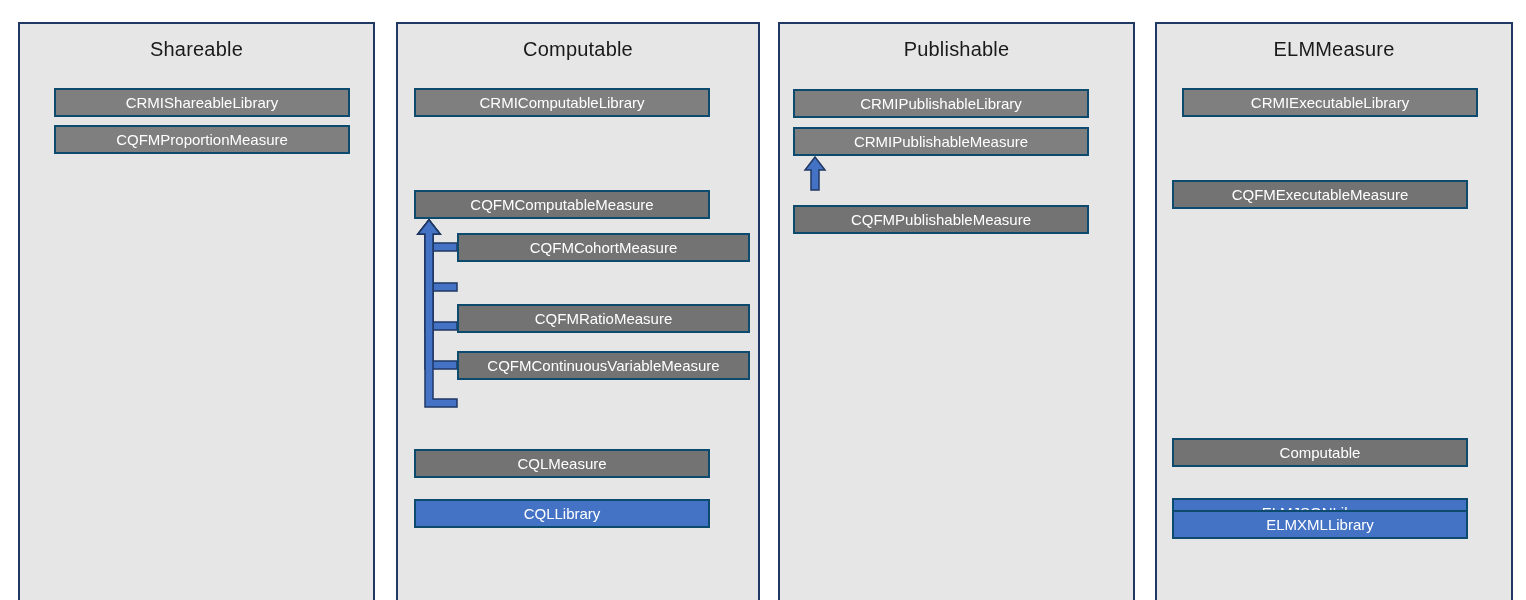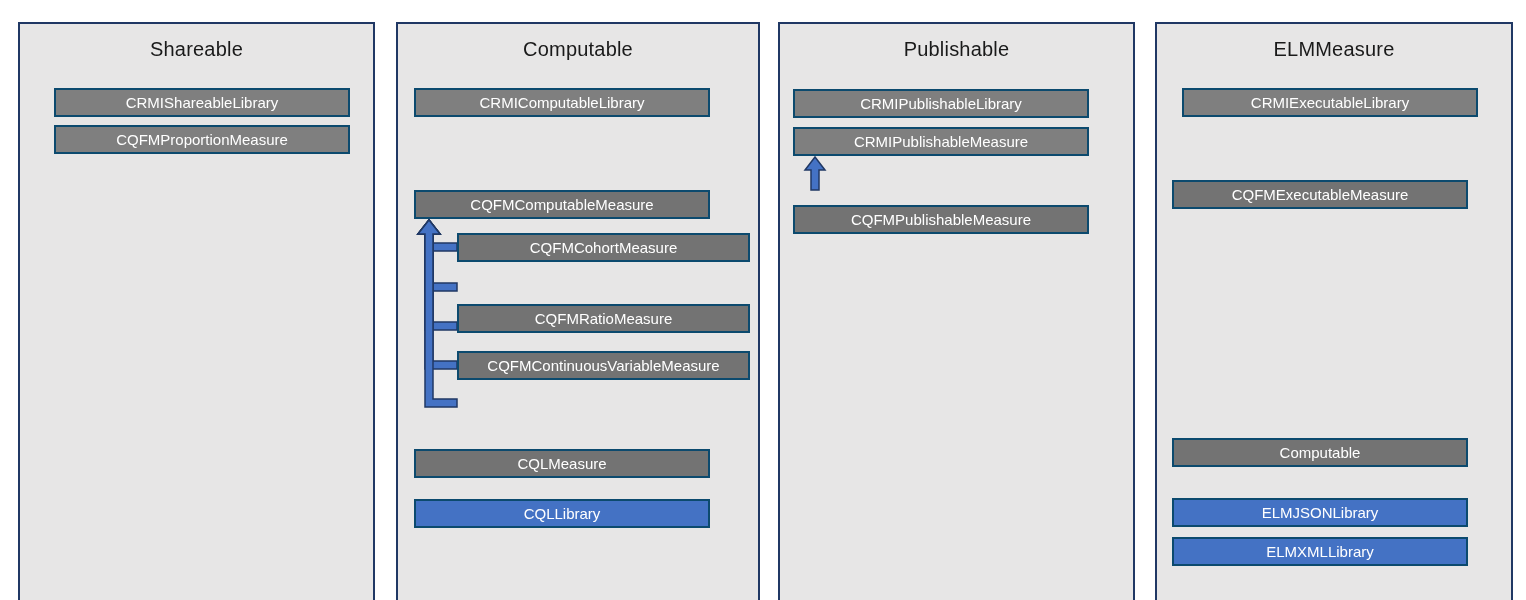--- a/index.html
+++ b/index.html
@@ -99,16 +99,16 @@
     <div class="node green" style="left:13px;top:181px;width:296px;">CQFMPublishableMeasure</div>
   </div>
 
   <div class="panel" style="left:1155px;width:358px;">
     <div class="panel-title">ELMMeasure</div>
 
     <div class="node gray" style="left:25px;top:64px;width:296px;">CRMIExecutableLibrary</div>
     <div class="node green" style="left:15px;top:156px;width:296px;">CQFMExecutableMeasure</div>
     <div class="node green" style="left:15px;top:414px;width:296px;">Computable</div>
     <div class="node blue" style="left:15px;top:474px;width:296px;">ELMJSONLibrary</div>
-    <div class="node blue" style="left:15px;top:513px;width:296px;">ELMXMLLibrary</div>
+    <div class="node blue" style="left:15px;top:486px;width:296px;">ELMXMLLibrary</div>
   </div>
 
 </div>
 
 </body></html>

